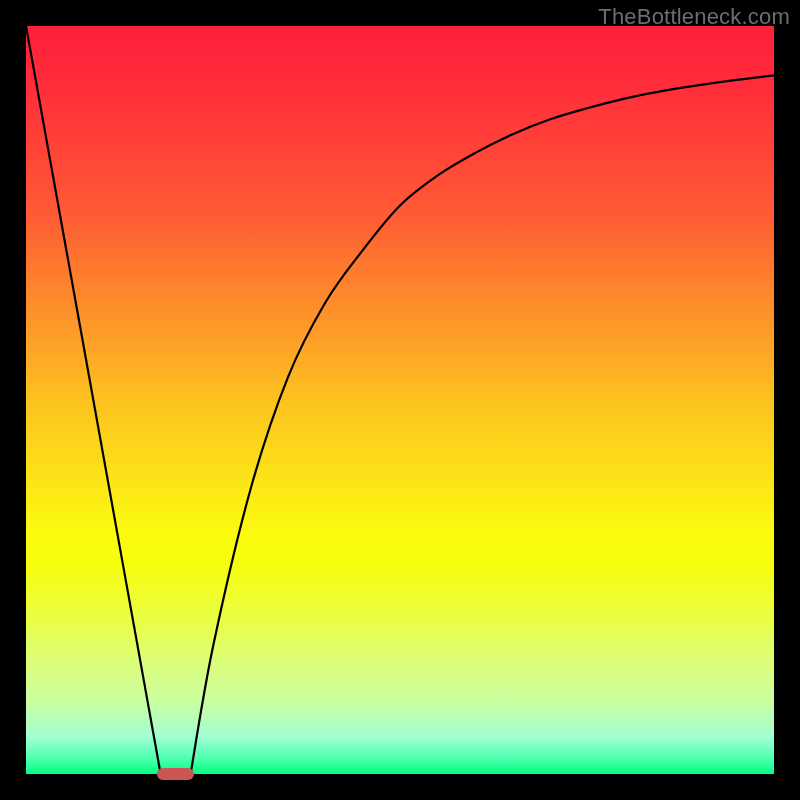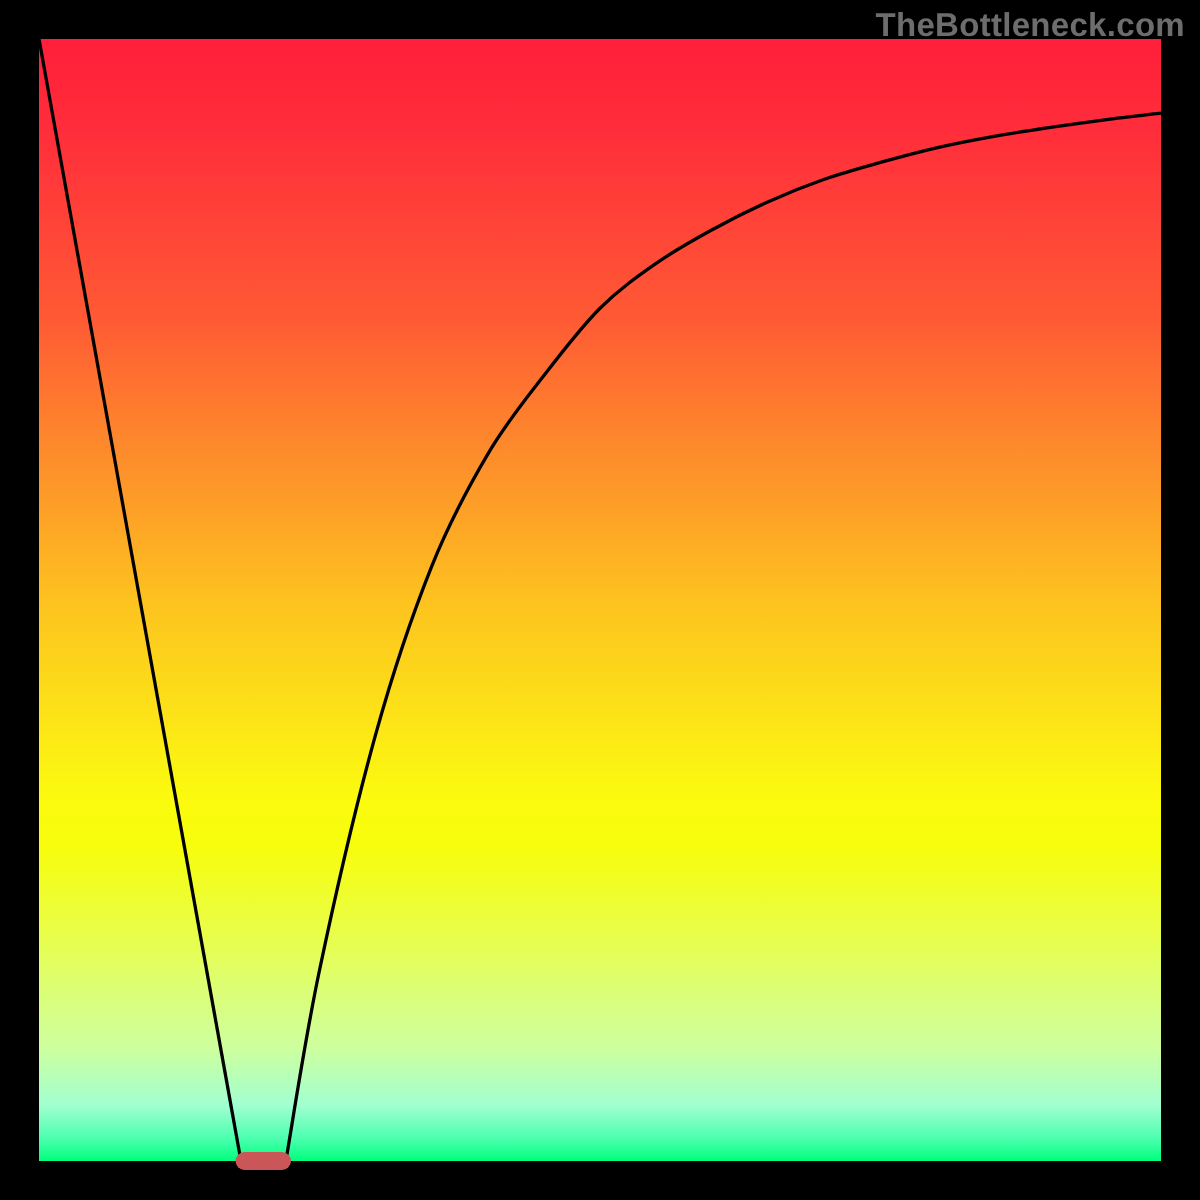--- a/index.html
+++ b/index.html
@@ -42,21 +42,21 @@
       #a2ffd1 95%,
       #4cffaf 98%,
       #00ff7d 100%);
   }
   .watermark {
     position: absolute;
     top: 4px;
     right: 10px;
     color: #6d6d6d;
     font-size: 22px;
-    font-weight: 700;
+    font-weight: 400;
     letter-spacing: 0.2px;
     font-family: Arial, Helvetica, sans-serif;
   }
   svg.curves {
     position: absolute;
     left: 26px;
     top: 26px;
     width: 748px;
     height: 748px;
     overflow: visible;

